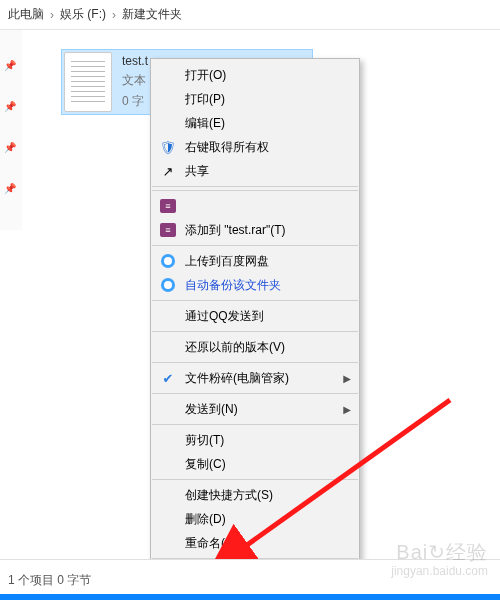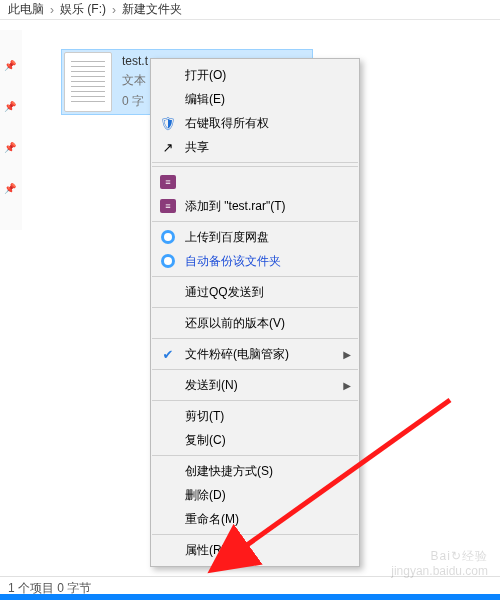--- a/index.html
+++ b/index.html
@@ -1,17 +1,17 @@
 <!DOCTYPE html>
 <html><head>
 <meta charset="utf-8">
 <style>
 * { margin: 0; padding: 0; box-sizing: border-box; font-family: "Microsoft YaHei", "Segoe UI", sans-serif; }
 body { width: 500px; height: 600px; background: #fff; overflow: hidden; position: relative; font-size: 12px; }
-.titlebar { height: 20px; background: #fff; border-bottom: 1px solid #e5e5e5; display: flex; align-items: center; padding: 0 8px; color: #333; }
+.titlebar { height: 30px; background: #fff; border-bottom: 1px solid #e5e5e5; display: flex; align-items: center; padding: 0 8px; color: #333; }
 .bc-sep { margin: 0 6px; color: #888; }
 .quick { position: absolute; left: 0; top: 30px; width: 22px; height: 200px; background: #fafafa; display: flex; flex-direction: column; align-items: center; padding-top: 30px; gap: 30px; }
 .pin { color: #888; font-size: 10px; }
 .content { position: absolute; left: 22px; top: 30px; right: 0; bottom: 30px; background: #fff; }
 .file { position: absolute; left: 40px; top: 20px; width: 250px; display: flex; gap: 10px; }
 .file.selected { background: #cce8ff; outline: 1px solid #99d1ff; padding: 2px; }
 .file-icon { width: 48px; height: 60px; background: #fff; border: 1px solid #ccc; border-radius: 2px; position: relative; }
 .file-icon::before { content: ""; position: absolute; left: 6px; right: 6px; top: 8px; height: 42px; background: repeating-linear-gradient(to bottom, #bbb 0 1px, transparent 1px 5px); }
 .file-meta { display: flex; flex-direction: column; justify-content: center; gap: 4px; color: #333; }
 .file-sub { color: #737373; }
@@ -19,25 +19,25 @@
 .mi { display: flex; align-items: center; height: 24px; padding: 0 22px 0 34px; position: relative; color: #000; cursor: default; }
 .sep { height: 1px; background: #d0d0d0; margin: 3px 1px; }
 .mi .ico { position: absolute; left: 8px; width: 18px; height: 18px; display: flex; align-items: center; justify-content: center; font-size: 13px; }
 .arrow { position: absolute; right: 8px; color: #555; font-size: 10px; }
 .shield { color: #1e6fd6; }
 .rar { background: #8a3b7a; color: #fff; font-size: 9px; font-weight: bold; border-radius: 2px; width: 16px; height: 14px; line-height: 14px; text-align: center; }
 .baidu { width: 14px; height: 14px; border-radius: 50%; background: #3ea2ff; position: relative; }
 .baidu::after { content: ""; position: absolute; inset: 3px; border-radius: 50%; background: #fff; }
 .guanjia { color: #2a7de1; font-size: 14px; }
 .disabled { color: #1d4ed8; }
-.status { position: absolute; left: 0; right: 0; bottom: 0; height: 24px; background: #fff; border-top: 1px solid #e0e0e0; display: flex; align-items: center; padding: 0 8px; color: #555; }
+.status { position: absolute; left: 0; right: 0; bottom: 0; height: 41px; background: #fff; border-top: 1px solid #e0e0e0; display: flex; align-items: center; padding: 0 8px; color: #555; }
 .taskbar { position: absolute; left: 0; right: 0; bottom: 0; height: 6px; background: #0a84ff; }
 .red-arrow { position: absolute; pointer-events: none; }
 .wm { position: absolute; right: 12px; bottom: 22px; color: rgba(0,0,0,.15); text-align: right; font-size: 12px; line-height: 1.2; }
-.wm .big { font-size: 12px; letter-spacing: 1px; }
+.wm .big { font-size: 20px; letter-spacing: 1px; }
 </style>
 </head>
 <body>
 
 <div class="titlebar">
   <span>此电脑</span>
   <span class="bc-sep">›</span>
   <span>娱乐 (F:)</span>
   <span class="bc-sep">›</span>
   <span>新建文件夹</span>
@@ -57,20 +57,23 @@
       <span>test.t</span>
       <span class="file-sub">文本</span>
       <span class="file-sub">0 字</span>
     </div>
   </div>
 </div>
 
 <div class="ctx">
   <div class="mi">
       <span>打开(O)</span>
+    </div>
+  <div class="mi">
+      <span>打印(P)</span>
     </div>
   <div class="mi">
       <span>编辑(E)</span>
     </div>
   <div class="mi">
       <span class="ico shield">🛡</span>
       <span>右键取得所有权</span>
     </div>
   <div class="mi">
       <span class="ico">↗</span>

